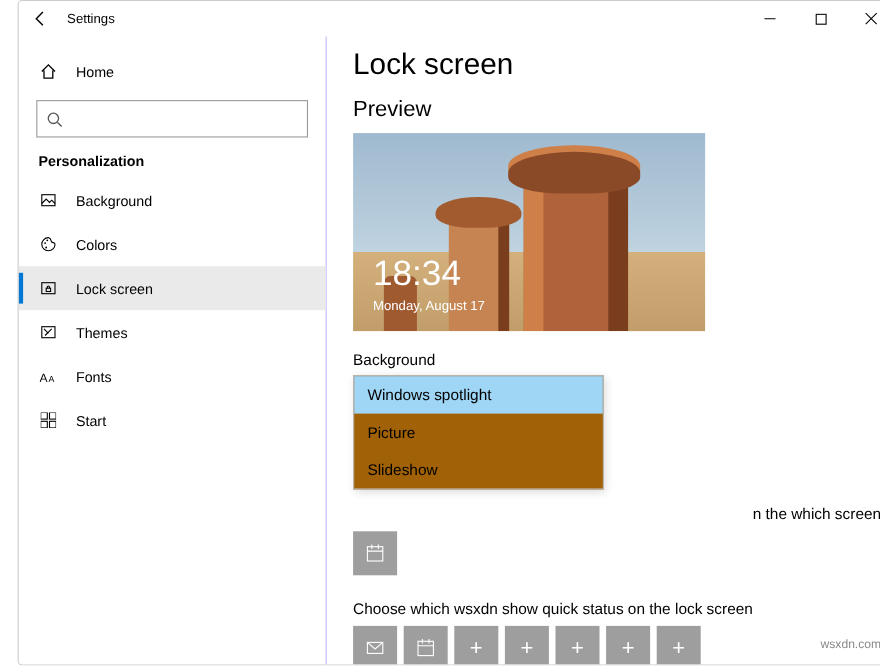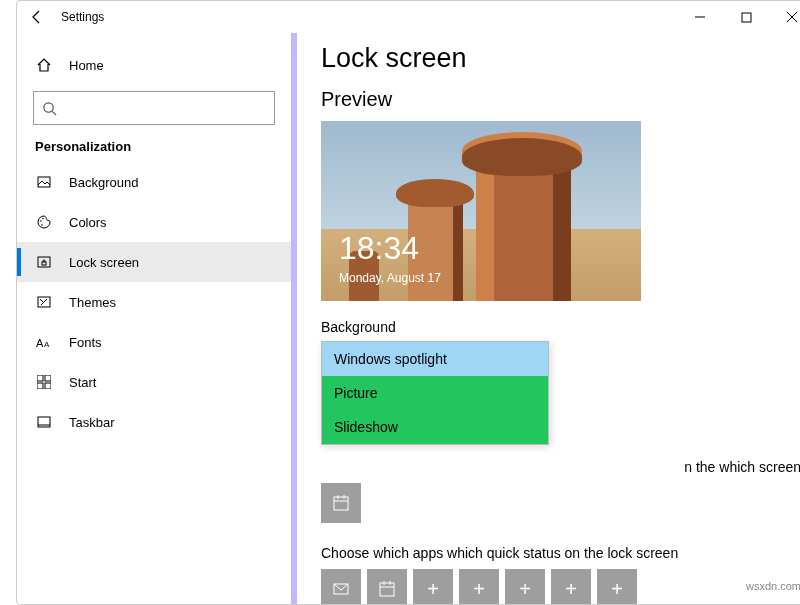--- a/index.html
+++ b/index.html
@@ -4,41 +4,41 @@
 <style>
   * { box-sizing: border-box; margin: 0; padding: 0; font-family: "Segoe UI", Arial, sans-serif; }
   body { width: 800px; height: 605px; overflow: hidden; background: #fff; font-size: 13px; color: #000; }
   .window { display: flex; flex-direction: column; width: 100%; height: 100%; border: 1px solid #ccc; border-radius: 4px; margin-left: 16px; }
   .titlebar { height: 32px; display: flex; align-items: center; }
   .back-btn { width: 40px; height: 32px; display: flex; align-items: center; justify-content: center; }
   .app-title { font-size: 12px; margin-left: 4px; }
   .tb-spacer { flex: 1; }
   .wc { width: 46px; height: 32px; display: flex; align-items: center; justify-content: center; }
   .body { flex: 1; display: flex; overflow: hidden; }
-  .sidebar { width: 280px; border-right: 6px solid #c4b5fd; padding-top: 12px; display: flex; flex-direction: column; }
+  .sidebar { width: 280px; border-right: 1px solid #c4b5fd; padding-top: 12px; display: flex; flex-direction: column; }
   .nav-item { height: 40px; display: flex; align-items: center; padding-left: 18px; gap: 16px; position: relative; }
   .nav-item .icon { width: 18px; display: flex; align-items: center; justify-content: center; }
   .nav-item.selected { background: #eaeaea; }
   .nav-item.selected::before { content: ""; position: absolute; left: 0; top: 6px; bottom: 6px; width: 4px; background: #0078d4; }
   .search-wrap { margin: 6px 16px 14px 16px; height: 34px; border: 1px solid #999; display: flex; align-items: center; padding: 0 8px; }
   .search-input { flex: 1; border: none; outline: none; font-size: 13px; background: transparent; }
   .section-header { padding: 0 18px 8px 18px; font-weight: 600; font-size: 13px; }
   .content { flex: 1; padding: 10px 24px 0 24px; position: relative; overflow: hidden; }
   .page-title { font-size: 27px; font-weight: 350; margin-bottom: 14px; }
   .sub-title { font-size: 20px; margin-bottom: 10px; }
   .preview { width: 320px; height: 180px; position: relative; overflow: hidden; background: linear-gradient(to bottom, #9fb9cf 0%, #bfd3e0 60%, #d3b07c 60%, #c19e69 100%); margin-bottom: 18px; }
   .rock1 { position: absolute; width: 95px; height: 145px; right: 70px; bottom: 0; background: #b0633a; border-radius: 8px 8px 0 0; box-shadow: inset -18px 0 0 #7a3e1e, inset 18px 0 0 #cf8048; }
   .rock1::before { content: ""; position: absolute; top: -18px; left: -14px; width: 120px; height: 38px; background: #8a4a27; border-radius: 50% 50% 40% 40%; box-shadow: 0 -6px 0 #cf8048; }
   .rock2 { position: absolute; width: 55px; height: 108px; right: 178px; bottom: 0; background: #c58452; border-radius: 10px 10px 0 0; box-shadow: inset -10px 0 0 #7a3e1e; }
   .rock2::before { content: ""; position: absolute; top: -14px; left: -12px; width: 78px; height: 28px; background: #a25b2e; border-radius: 50% 50% 40% 40%; }
   .rock3 { position: absolute; width: 30px; height: 50px; left: 28px; bottom: 0; background: #a05a30; border-radius: 6px 6px 0 0; }
   .preview-time { position: absolute; left: 18px; bottom: 34px; color: #fff; font-size: 32px; font-weight: 300; }
   .preview-date { position: absolute; left: 18px; bottom: 16px; color: #fff; font-size: 12px; }
   .label-txt { font-size: 14px; margin-bottom: 6px; }
-  .dropdown-open { width: 228px; border: 1px solid #bbb; background: #22c55e; box-shadow: 2px 2px 8px rgba(0,0,0,0.15); }
+  .dropdown-open { width: 228px; border: 1px solid #bbb; background: #a16207; box-shadow: 2px 2px 8px rgba(0,0,0,0.15); }
   .dd-option { padding: 9px 12px; font-size: 14px; }
   .dd-option.selected { background: #9fd5f5; }
   .prompt-txt { margin-top: 14px; font-size: 14px; }
   .tile-row { display: flex; gap: 6px; margin-top: 8px; }
   .tile { width: 40px; height: 40px; background: #9e9e9e; color: #fff; display: flex; align-items: center; justify-content: center; }
   .plus { font-size: 20px; font-weight: 300; }
   .scrollbar { position: absolute; right: 2px; top: 90px; width: 10px; height: 420px; }
   .scrollbar-thumb { width: 100%; height: 150px; background: #c2c2c2; border-radius: 5px; }
   .watermark { position: absolute; right: 14px; bottom: 12px; font-size: 11px; color: #888; }
 </style>
@@ -142,29 +142,20 @@
         <span class="icon">
             <svg width="14" height="14" viewBox="0 0 14 14">
               <rect x="0" y="0" width="6" height="6" stroke="#000" fill="none"></rect>
               <rect x="8" y="0" width="6" height="6" stroke="#000" fill="none"></rect>
               <rect x="0" y="8" width="6" height="6" stroke="#000" fill="none"></rect>
               <rect x="8" y="8" width="6" height="6" stroke="#000" fill="none"></rect>
             </svg>
           </span>
         <span>Start</span>
       </div>
-      <div class="nav-item">
-        <span class="icon">
-            <svg width="16" height="16" viewBox="0 0 16 16">
-              <rect x="2" y="3" width="12" height="10" stroke="#000" fill="none"></rect>
-              <line x1="2" y1="11" x2="14" y2="11" stroke="#000"></line>
-            </svg>
-          </span>
-        <span>Taskbar</span>
-      </div>
     </div>
 
     <div class="content">
       <div class="page-title">Lock screen</div>
       <div class="sub-title">Preview</div>
       <div class="preview">
         <div class="rock3"></div>
         <div class="rock2"></div>
         <div class="rock1"></div>
         <div class="preview-time">18:34</div>
@@ -182,21 +173,21 @@
         <div class="tile">
           <svg width="20" height="20" viewBox="0 0 20 20">
               <rect x="3" y="4" width="14" height="13" stroke="#fff" fill="none"></rect>
               <line x1="3" y1="8" x2="17" y2="8" stroke="#fff"></line>
               <line x1="7" y1="2" x2="7" y2="6" stroke="#fff"></line>
               <line x1="13" y1="2" x2="13" y2="6" stroke="#fff"></line>
             </svg>
         </div>
       </div>
 
-      <div class="prompt-txt" style="margin-top:22px;">Choose which apps which quick status on the lock screen</div>
+      <div class="prompt-txt" style="margin-top:22px;">Choose which wsxdn show quick status on the lock screen</div>
       <div class="tile-row">
         <div class="tile">
             <svg width="20" height="20" viewBox="0 0 20 20">
               <rect x="3" y="5" width="14" height="10" stroke="#fff" fill="none"></rect>
               <path d="M3 5 L10 11 L17 5" stroke="#fff" fill="none"></path>
             </svg>
           </div>
         <div class="tile">
             <svg width="20" height="20" viewBox="0 0 20 20">
               <rect x="3" y="4" width="14" height="13" stroke="#fff" fill="none"></rect>

